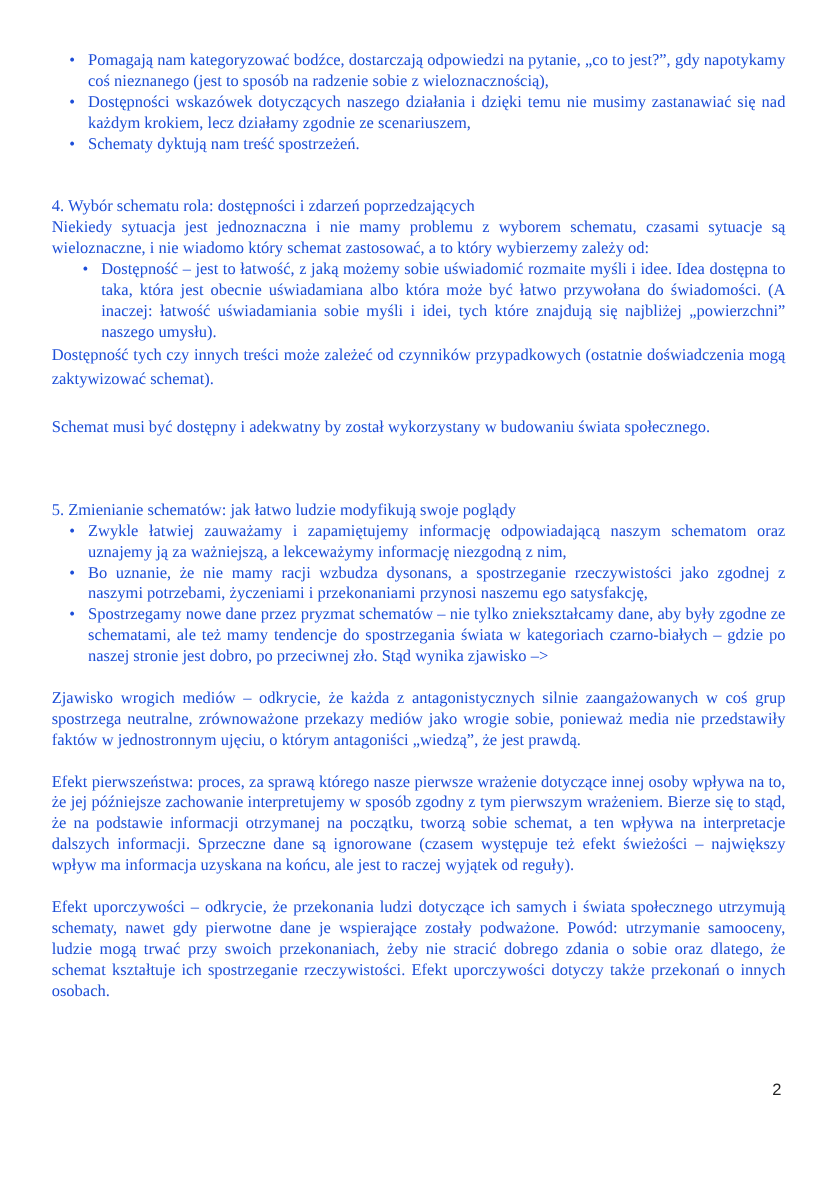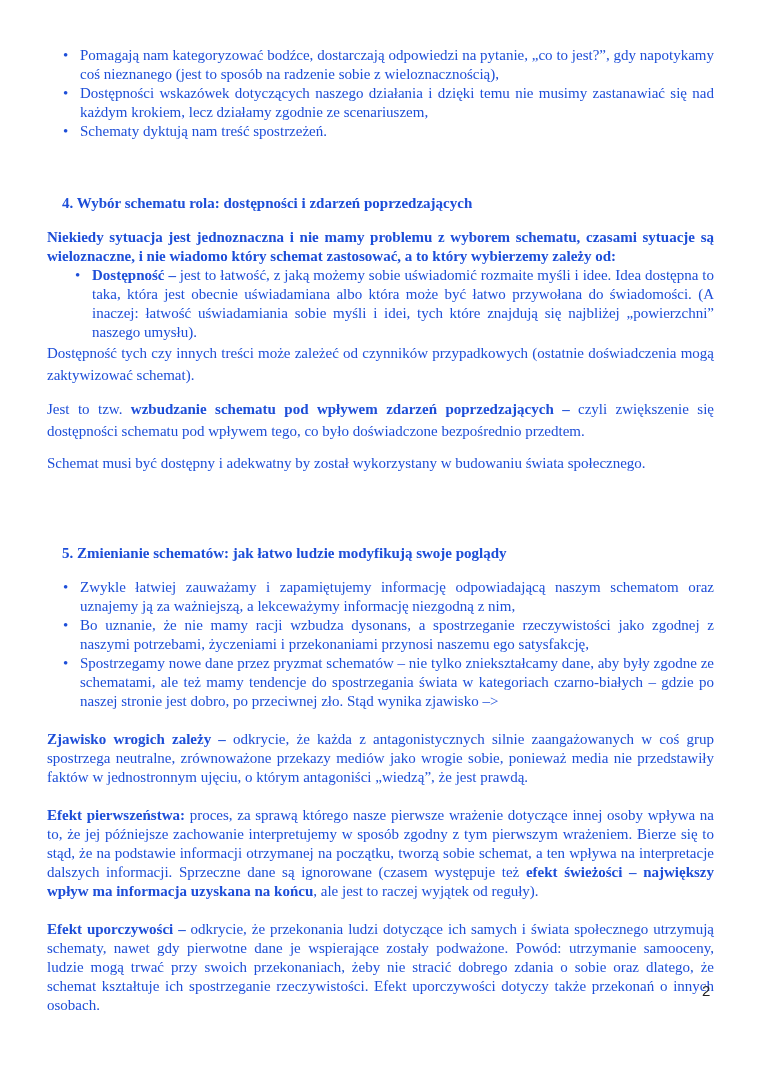--- a/index.html
+++ b/index.html
@@ -15,22 +15,22 @@
   ul li::before {
     content: "\2022"; position: absolute; left: 16px; top: 0;
     font-size: 15px;
   }
   ul.bul-indent li { padding-left: 45px; }
   ul.bul-indent li::before { left: 28px; }
   p { margin: 0; }
   .gap-s { height: 12px; }
   .gap-m { height: 19px; }
   .gap-l { height: 38px; }
-  h2 { font-size: 15px; font-weight: bold; margin: 15px; line-height: 19px; }
-  b { font-weight: bold; }
+  h2 { font-size: 15px; font-weight: normal; margin: 0; line-height: 19px; }
+  b { font-weight: normal; }
   .tall { line-height: 22px; }
   .page-num {
     position: absolute; left: 702px; top: 982px;
     font-family: "Liberation Sans", "DejaVu Sans", sans-serif; font-size: 15px; color: #222;
   }
 </style>
 </head>
 <body>
 
 <div class="page">
@@ -44,38 +44,37 @@
   <div class="gap-l"></div>
 
   <section>
     <h2>4. Wybór schematu rola: dostępności i zdarzeń poprzedzających</h2>
     <p><b>Niekiedy sytuacja jest jednoznaczna i nie mamy problemu z wyborem schematu, czasami sytuacje są wieloznaczne, i nie wiadomo który schemat zastosować, a to który wybierzemy zależy od:</b></p>
     <ul class="bul-indent">
       <li><b>Dostępność –</b><span> jest to łatwość, z jaką możemy sobie uświadomić rozmaite myśli i idee. Idea dostępna to taka, która jest obecnie uświadamiana albo która może być łatwo przywołana do świadomości. (A inaczej: łatwość uświadamiania sobie myśli i idei, tych które znajdują się najbliżej „powierzchni” naszego umysłu).</span></li>
     </ul>
     <p class="tall">Dostępność tych czy innych treści może zależeć od czynników przypadkowych (ostatnie doświadczenia mogą zaktywizować schemat).</p>
     <div class="gap-s"></div>
-    <p class="tall"><span>Jest to tzw. </span><b>wzbudzanie schematu pod wpływem zdarzeń poprzedzających –</b><span> czyli zwiększenie się dostępności schematu pod wpływem tego, co było doświadczone bezpośrednio przedtem.</span></p>
     <div class="gap-s"></div>
     <p>Schemat musi być dostępny i adekwatny by został wykorzystany w budowaniu świata społecznego.</p>
   </section>
 
   <div class="gap-l"></div>
   <div style="height:18px"></div>
 
   <section>
     <h2>5. Zmienianie schematów: jak łatwo ludzie modyfikują swoje poglądy</h2>
     <ul>
       <li>Zwykle łatwiej zauważamy i zapamiętujemy informację odpowiadającą naszym schematom oraz uznajemy ją za ważniejszą, a lekceważymy informację niezgodną z nim,</li>
       <li>Bo uznanie, że nie mamy racji wzbudza dysonans, a spostrzeganie rzeczywistości jako zgodnej z naszymi potrzebami, życzeniami i przekonaniami przynosi naszemu ego satysfakcję,</li>
       <li>Spostrzegamy nowe dane przez pryzmat schematów – nie tylko zniekształcamy dane, aby były zgodne ze schematami, ale też mamy tendencje do spostrzegania świata w kategoriach czarno-białych – gdzie po naszej stronie jest dobro, po przeciwnej zło. Stąd wynika zjawisko –&gt;</li>
     </ul>
 
     <div class="gap-m"></div>
-    <p><b>Zjawisko wrogich zależy –</b><span> odkrycie, że każda z antagonistycznych silnie zaangażowanych w coś grup spostrzega neutralne, zrównoważone przekazy mediów jako wrogie sobie, ponieważ media nie przedstawiły faktów w jednostronnym ujęciu, o którym antagoniści „wiedzą”, że jest prawdą.</span></p>
+    <p><b>Zjawisko wrogich mediów –</b><span> odkrycie, że każda z antagonistycznych silnie zaangażowanych w coś grup spostrzega neutralne, zrównoważone przekazy mediów jako wrogie sobie, ponieważ media nie przedstawiły faktów w jednostronnym ujęciu, o którym antagoniści „wiedzą”, że jest prawdą.</span></p>
 
     <div class="gap-m"></div>
     <p><b>Efekt pierwszeństwa:</b><span> proces, za sprawą którego nasze pierwsze wrażenie dotyczące innej osoby wpływa na to, że jej późniejsze zachowanie interpretujemy w sposób zgodny z tym pierwszym wrażeniem. Bierze się to stąd, że na podstawie informacji otrzymanej na początku, tworzą sobie schemat, a ten wpływa na interpretacje dalszych informacji. Sprzeczne dane są ignorowane (czasem występuje też </span><b>efekt świeżości – największy wpływ ma informacja uzyskana na końcu</b><span>, ale jest to raczej wyjątek od reguły).</span></p>
 
     <div class="gap-m"></div>
     <p><b>Efekt uporczywości –</b><span> odkrycie, że przekonania ludzi dotyczące ich samych i świata społecznego utrzymują schematy, nawet gdy pierwotne dane je wspierające zostały podważone. Powód: utrzymanie samooceny, ludzie mogą trwać przy swoich przekonaniach, żeby nie stracić dobrego zdania o sobie oraz dlatego, że schemat kształtuje ich spostrzeganie rzeczywistości. Efekt uporczywości dotyczy także przekonań o innych osobach.</span></p>
   </section>
 </div>
 
 <div class="page-num">2</div>

